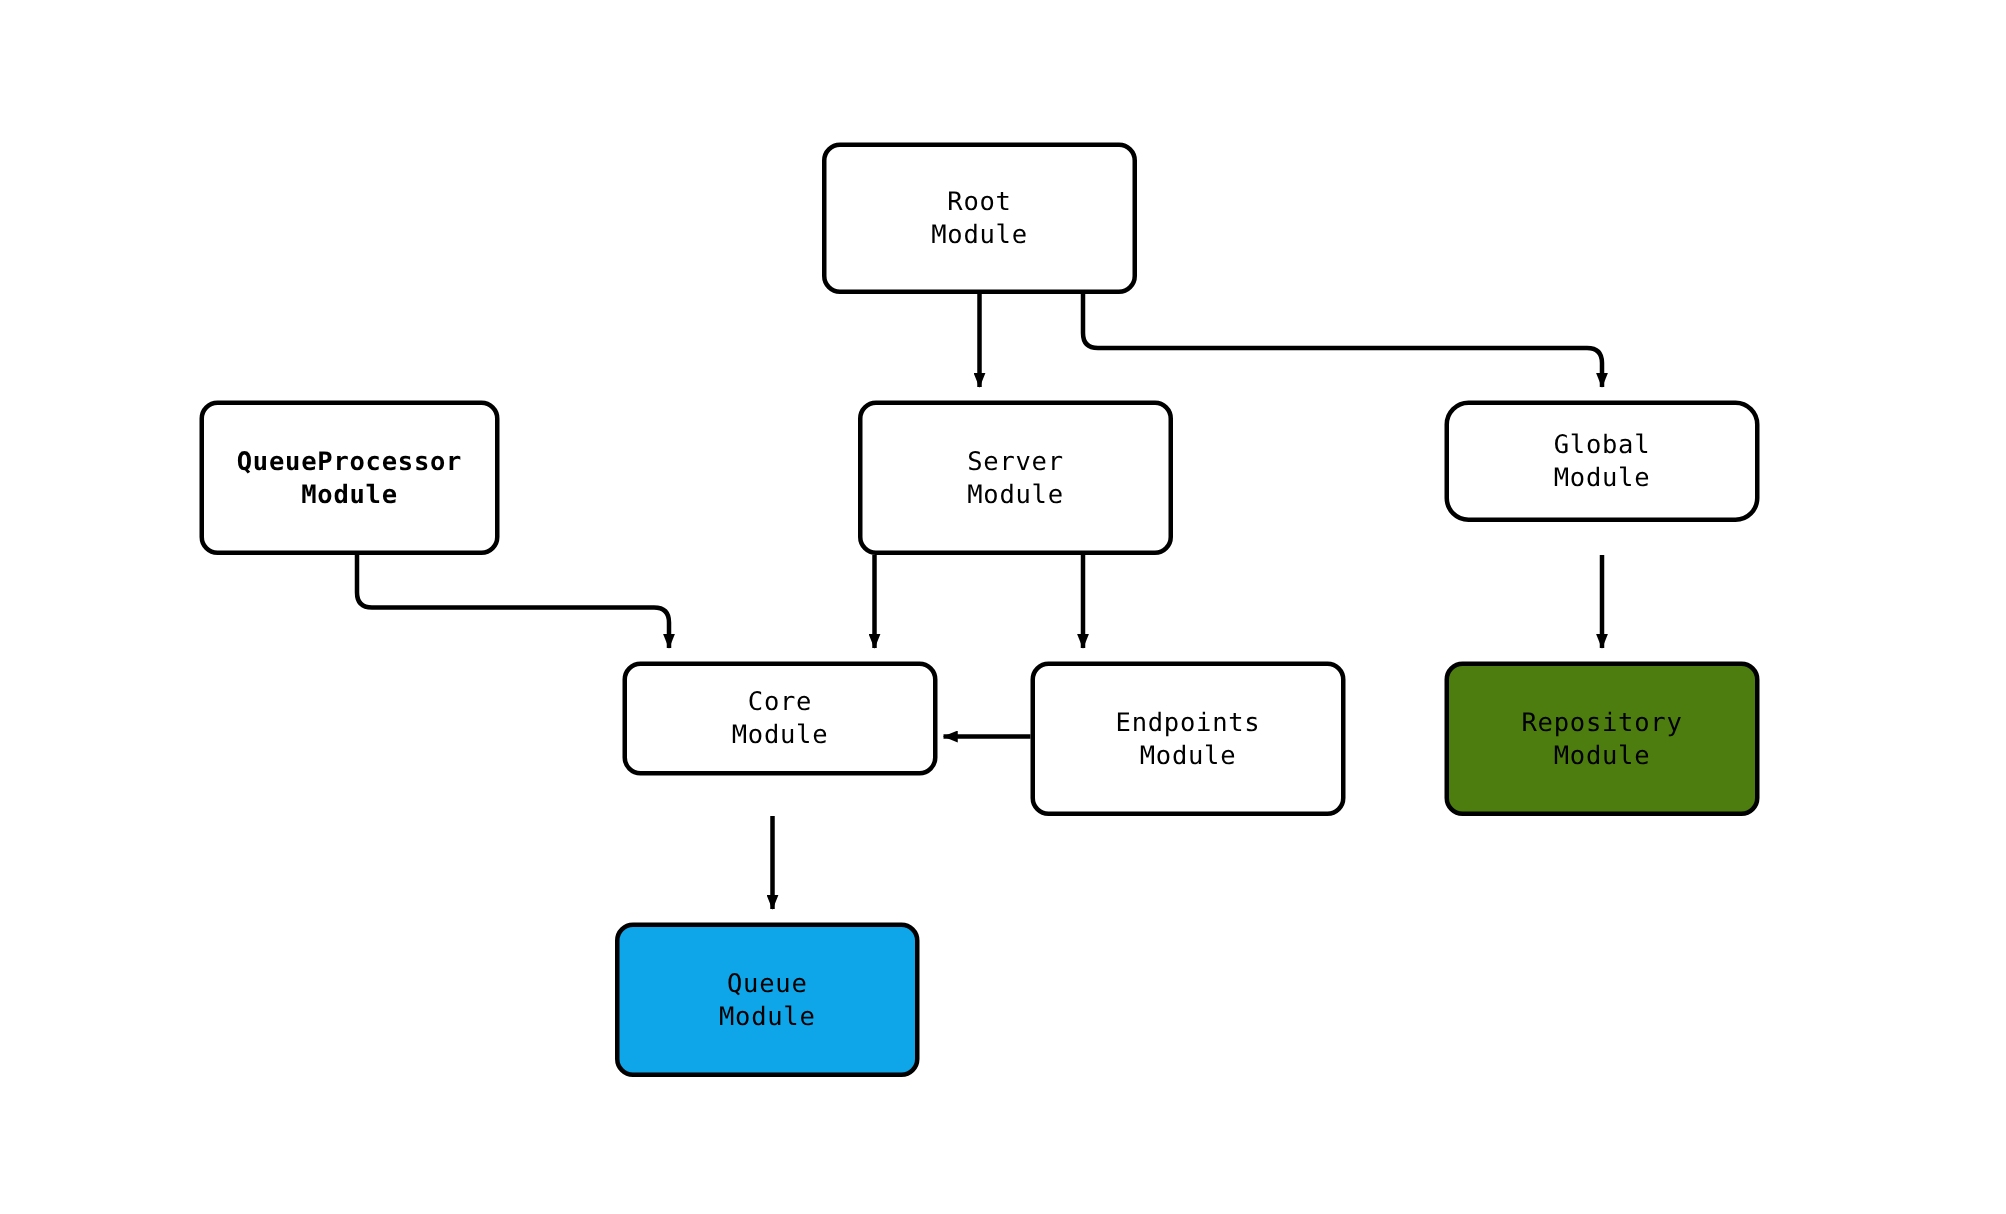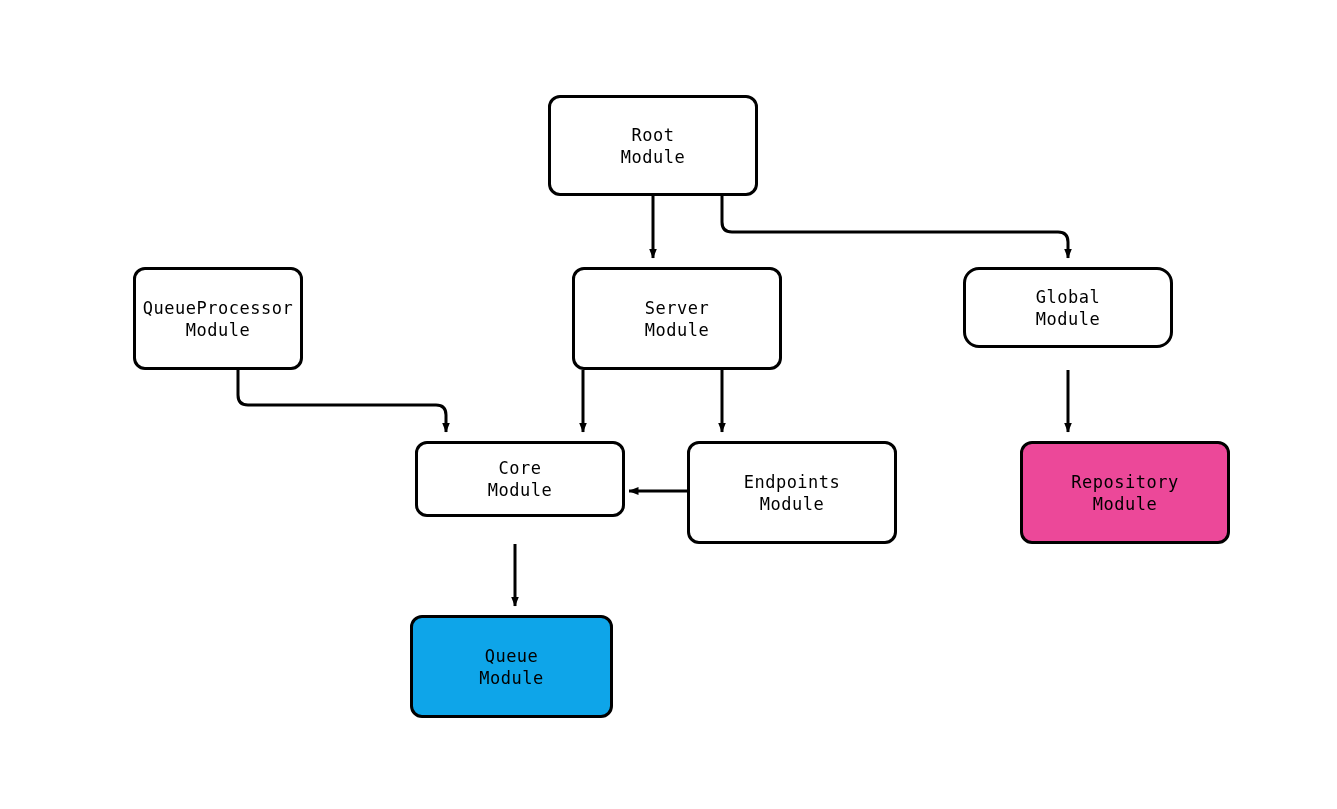--- a/index.html
+++ b/index.html
@@ -69,21 +69,21 @@
         <path d="M 687 491 L 629 491" marker-end="url(#arrowhead)" stroke="#000000"></path>
         <path d="M 515 544 L 515 606" marker-end="url(#arrowhead)" stroke="#000000"></path>
       </g>
   </svg>
 
   <div class="node-box" style="left: 548px; top: 95px; width: 210px; height: 101px; border-color: rgb(0, 0, 0); background: rgb(255, 255, 255);">
     <span class="node-line">Root</span>
     <span class="node-line">Module</span>
   </div>
 
-  <div class="node-box" style="left: 133px; top: 267px; width: 170px; height: 103px; border-color: rgb(0, 0, 0); background: rgb(255, 255, 255);">
+  <div class="node-box" style="left: 133px; top: 267px; width: 200px; height: 103px; border-color: rgb(0, 0, 0); background: rgb(255, 255, 255); font-weight: bold;">
     <span class="node-line">QueueProcessor</span>
     <span class="node-line">Module</span>
   </div>
 
   <div class="node-box" style="left: 572px; top: 267px; width: 210px; height: 103px; border-color: rgb(0, 0, 0); background: rgb(255, 255, 255);">
     <span class="node-line">Server</span>
     <span class="node-line">Module</span>
   </div>
 
   <div class="node-box" style="left: 963px; top: 267px; width: 210px; height: 81px; border-color: rgb(0, 0, 0); background: rgb(255, 255, 255); border-radius: 16px;">
@@ -94,21 +94,21 @@
   <div class="node-box" style="left: 388px; top: 441px; width: 210px; height: 76px; border-color: rgb(0, 0, 0); background: rgb(255, 255, 255); margin-left: 27px;">
     <span class="node-line">Core</span>
     <span class="node-line">Module</span>
   </div>
 
   <div class="node-box" style="left: 687px; top: 441px; width: 210px; height: 103px; border-color: rgb(0, 0, 0); background: rgb(255, 255, 255);">
     <span class="node-line">Endpoints</span>
     <span class="node-line">Module</span>
   </div>
 
-  <div class="node-box" style="left: 1020px; top: 441px; width: 210px; height: 103px; border-color: rgb(0, 0, 0); background: #ec4899;">
+  <div class="node-box" style="left: 963px; top: 441px; width: 210px; height: 103px; border-color: rgb(0, 0, 0); background: #4d7c0f;">
     <span class="node-line">Repository</span>
     <span class="node-line">Module</span>
   </div>
 
   <div class="node-box" style="left: 410px; top: 615px; width: 203px; height: 103px; border-color: rgb(0, 0, 0); background: #0ea5e9;">
     <span class="node-line">Queue</span>
     <span class="node-line">Module</span>
   </div>
 
 </div>

